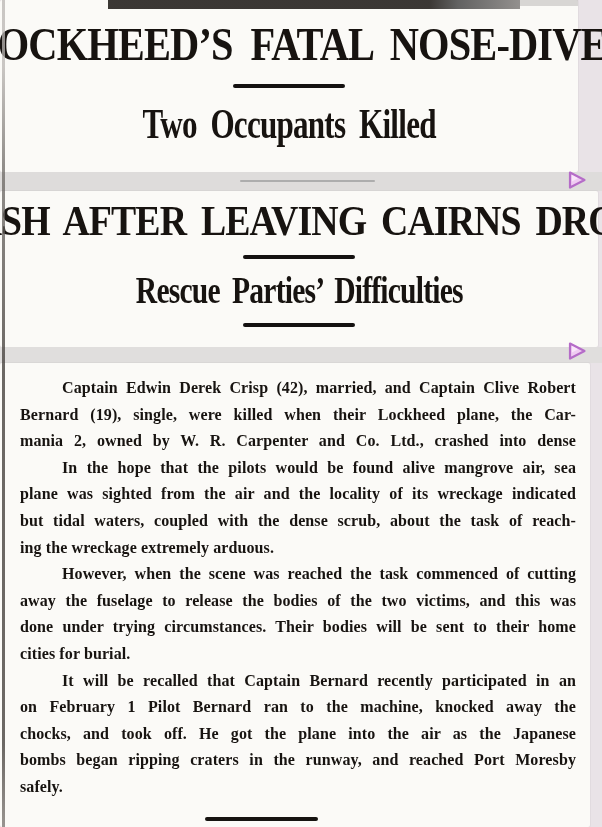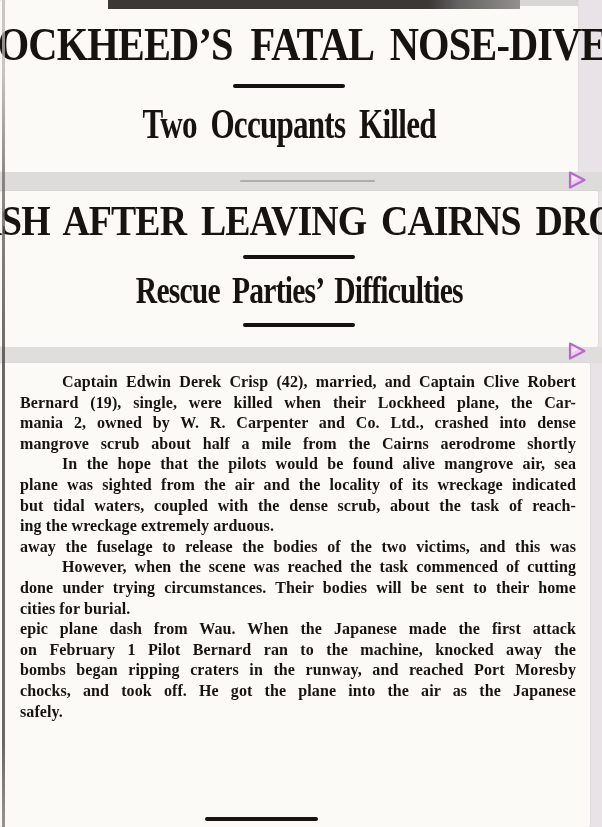--- a/index.html
+++ b/index.html
@@ -68,20 +68,21 @@
     padding:9px 14px 0 20px;
     font-size:16px;
     font-weight:700;
     line-height:20.6px;
     letter-spacing:.1px;
   }
   .line{
     text-align:justify;
     text-align-last:justify;
     white-space:nowrap;
+    margin-top:6px;
   }
   .line.indent{text-indent:42px;}
   .line.last{text-align-last:left;white-space:normal;}
   .bottom-divider{
     position:absolute;left:205px;top:454px;width:113px;height:4px;
     background:#161310;border-radius:2px;
   }
   .arrow{
     position:absolute;width:22px;height:20px;
     cursor:pointer;
@@ -122,39 +123,38 @@
   </div>
 
   <div class="strip strip-2"></div>
 
   <div class="paper block-c">
     <div class="body-text">
       <div>
         <div class="line indent">Captain Edwin Derek Crisp (42), married, and Captain Clive Robert</div>
         <div class="line">Bernard (19), single, were killed when their Lockheed plane, the Car-</div>
         <div class="line">mania 2, owned by W. R. Carpenter and Co. Ltd., crashed into dense</div>
-        <div class="line">mangrove scrub about half a mile from the Cairns aerodrome shortly</div>
       </div>
       <div>
         <div class="line indent">In the hope that the pilots would be found alive mangrove air, sea</div>
         <div class="line">plane was sighted from the air and the locality of its wreckage indicated</div>
         <div class="line">but tidal waters, coupled with the dense scrub, about the task of reach-</div>
         <div class="line last">ing the wreckage extremely arduous.</div>
       </div>
       <div>
+        <div class="line indent">However, when the scene was reached the task commenced of cutting</div>
         <div class="line">away the fuselage to release the bodies of the two victims, and this was</div>
-        <div class="line indent">However, when the scene was reached the task commenced of cutting</div>
         <div class="line">done under trying circumstances. Their bodies will be sent to their home</div>
         <div class="line last">cities for burial.</div>
       </div>
       <div>
-        <div class="line">epic plane dash from Wau.  When the Japanese made the first attack</div>
+        <div class="line indent">It will be recalled that Captain Bernard recently participated in an</div>
         <div class="line">on February 1 Pilot Bernard ran to the machine, knocked away the</div>
+        <div class="line">chocks, and took off.  He got the plane into the air as the Japanese</div>
         <div class="line">bombs began ripping craters in the runway, and reached Port Moresby</div>
-        <div class="line">chocks, and took off.  He got the plane into the air as the Japanese</div>
         <div class="line last">safely.</div>
       </div>
     </div>
     <div class="bottom-divider"></div>
   </div>
 
   <div class="column-rule"></div>
 
   <div class="arrow arrow-1">
     <svg width="22" height="20" viewBox="0 0 22 20">

